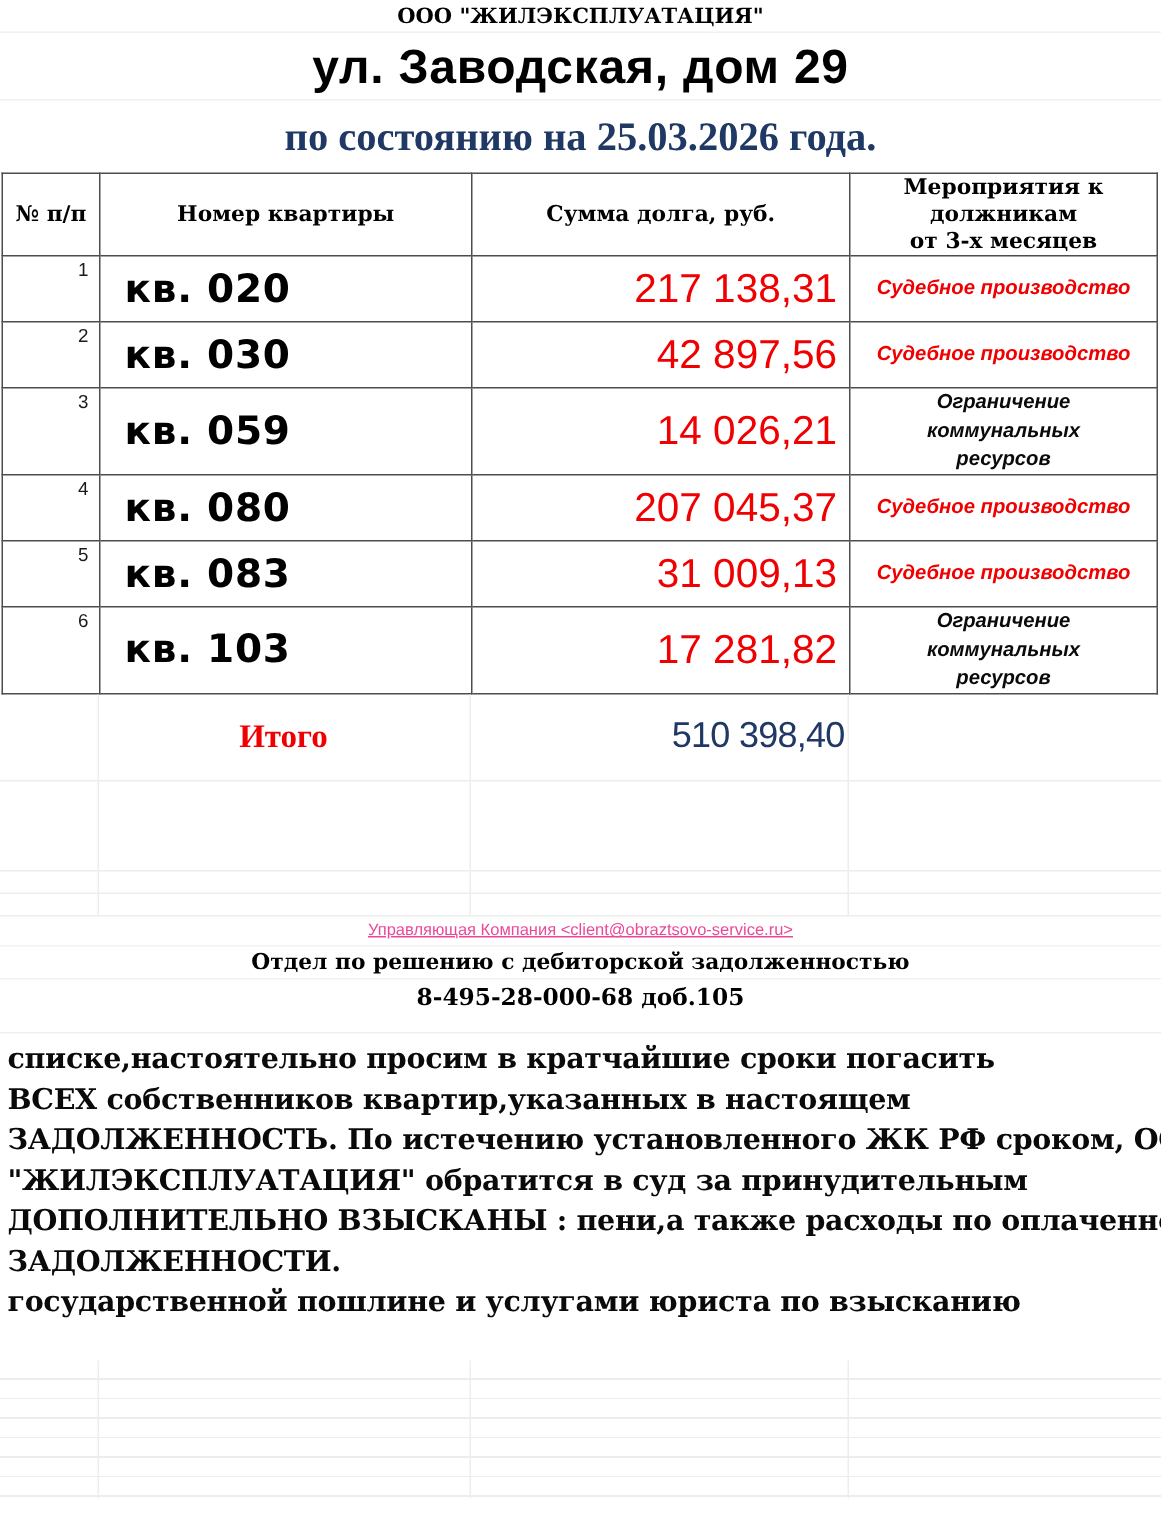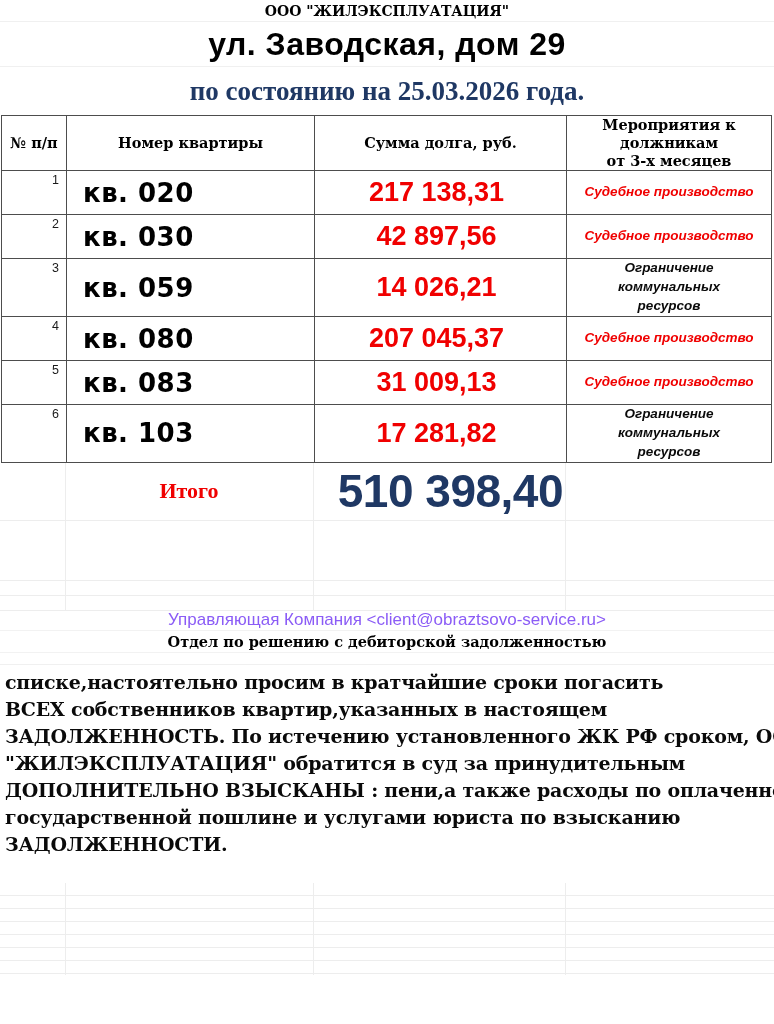--- a/index.html
+++ b/index.html
@@ -50,22 +50,22 @@
   td.cell-num {
     vertical-align:top; text-align:right; padding:2px 7px 0 0;
     font-size:12.5px; color:#1a1a1a;
   }
   td.cell-apt {
     vertical-align:middle; text-align:left; padding-left:16px;
     font-family:"DejaVu Sans", sans-serif; font-weight:bold; font-size:26px;
     letter-spacing:0.5px;
   }
   td.cell-amt {
-    vertical-align:middle; text-align:center; padding-right:8px;
-    font-weight:bold; font-size:27px; color:#f00000;
+    vertical-align:middle; text-align:right; padding-right:8px;
+    font-weight:normal; font-size:27px; color:#f00000;
   }
   td.cell-act {
     vertical-align:middle; text-align:center; padding:0 5px;
     font-weight:bold; font-style:italic; font-size:13.5px; line-height:1.4;
     white-space:pre-line;
   }
 
   
   .total-band {
     height:58px; display:grid; grid-template-columns:65px 248px 252px 205px;
@@ -78,21 +78,21 @@
     background-position:65px 0,313px 0,565px 0;
     background-repeat:no-repeat;
   }
   .total-label {
     grid-column:2; display:flex; align-items:center; justify-content:center;
     font-family:"Liberation Serif", serif; font-weight:bold; font-size:22px;
     color:#f00000;
   }
   .total-amount {
     grid-column:3; display:flex; align-items:center; justify-content:flex-end;
-    padding-right:2px; font-weight:bold; font-size:46px; color:#1f3864;
+    padding-right:2px; font-weight:normal; font-size:24px; color:#1f3864;
     letter-spacing:-0.5px;
   }
 
   
   .gridcols {
     background-image:
       linear-gradient(#ededed,#ededed),
       linear-gradient(#ededed,#ededed),
       linear-gradient(#ededed,#ededed);
     background-size:1px 100%,1px 100%,1px 100%;
@@ -115,21 +115,21 @@
     background-position:0 0,65px 0,313px 0,565px 0;
     background-repeat:no-repeat;
   }
 
   
   .row-link {
     height:20px; display:flex; align-items:center; justify-content:center;
     border-bottom:1px solid #f2f2f2;
   }
   .row-link a {
-    font-size:17px; color:#8b5cf6; cursor:pointer;
+    font-size:11px; color:#ec4899; text-decoration:underline; cursor:pointer;
   }
   .row-dept {
     height:22px; display:flex; align-items:center; justify-content:center;
     font-family:"DejaVu Serif", serif; font-weight:bold; font-size:14.5px;
     border-bottom:1px solid #f2f2f2;
   }
   .row-phone {
     height:24px; display:flex; align-items:center; justify-content:center;
     font-family:"DejaVu Serif", serif; font-weight:bold; font-size:15.5px;
   }
@@ -215,27 +215,28 @@
     <div class="total-amount">510 398,40</div>
   </div>
 
   <div class="spacer-tall gridcols"></div>
   <div class="spacer-thin gridcols"></div>
 
   <div class="row-link">
     <a>Управляющая Компания &lt;client@obraztsovo-service.ru&gt;</a>
   </div>
   <div class="row-dept">Отдел по решению с дебиторской задолженностью</div>
+  <div class="row-phone">8-495-28-000-68 доб.105</div>
   <div class="row-gap"></div>
 
   <div class="notice">
     <div>списке,настоятельно просим в кратчайшие сроки погасить</div>
     <div>ВСЕХ собственников квартир,указанных в настоящем</div>
     <div>ЗАДОЛЖЕННОСТЬ.  По истечению установленного ЖК РФ сроком, ООО</div>
     <div>"ЖИЛЭКСПЛУАТАЦИЯ" обратится в суд за принудительным</div>
     <div>ДОПОЛНИТЕЛЬНО ВЗЫСКАНЫ : пени,а также расходы по оплаченной</div>
+    <div>ЗАДОЛЖЕННОСТИ.</div>
     <div>государственной пошлине и услугами юриста по взысканию</div>
-    <div>ЗАДОЛЖЕННОСТИ.</div>
   </div>
 
   <div class="bottom-grid"></div>
 
 </div>
 
 </body></html>

